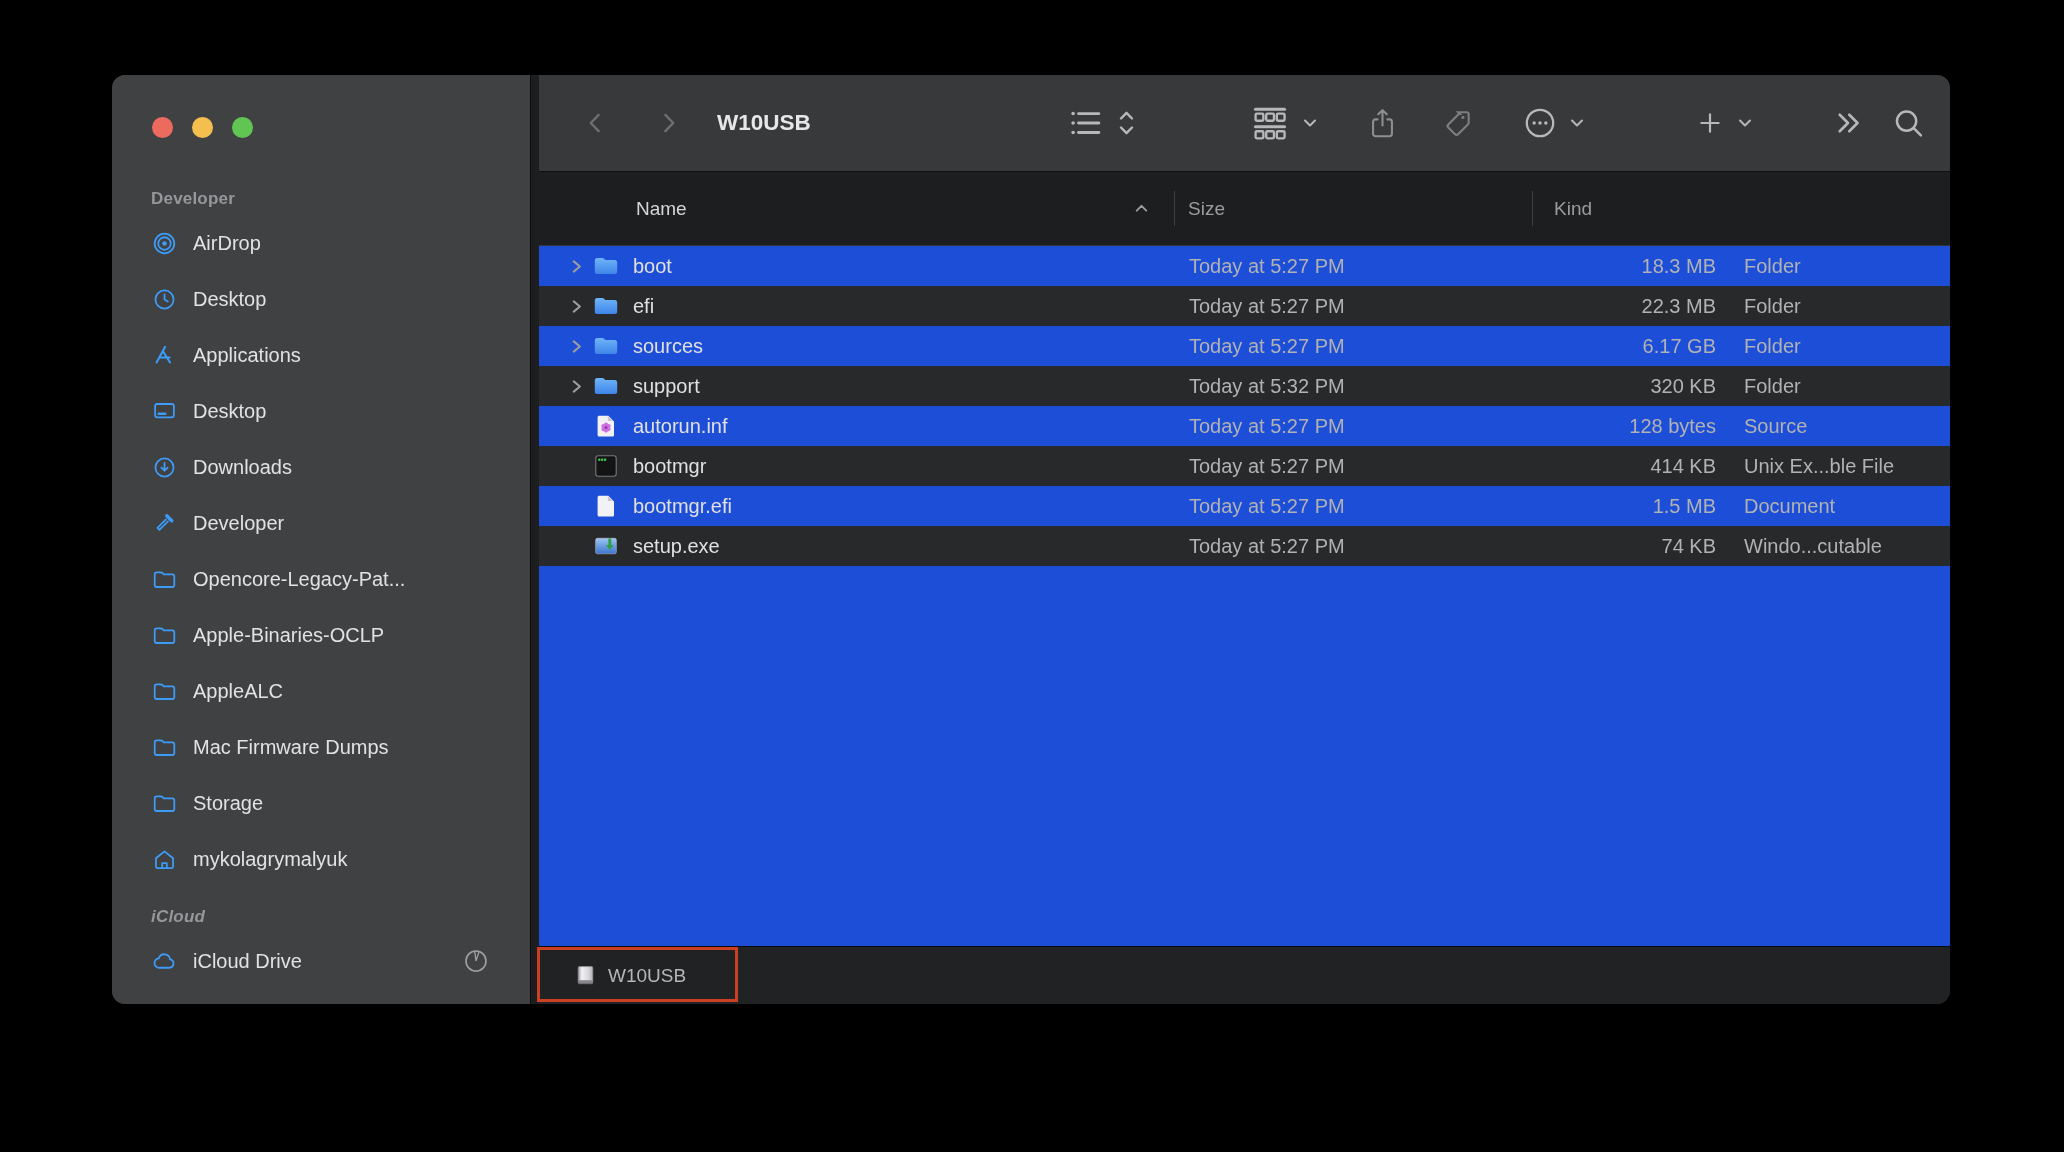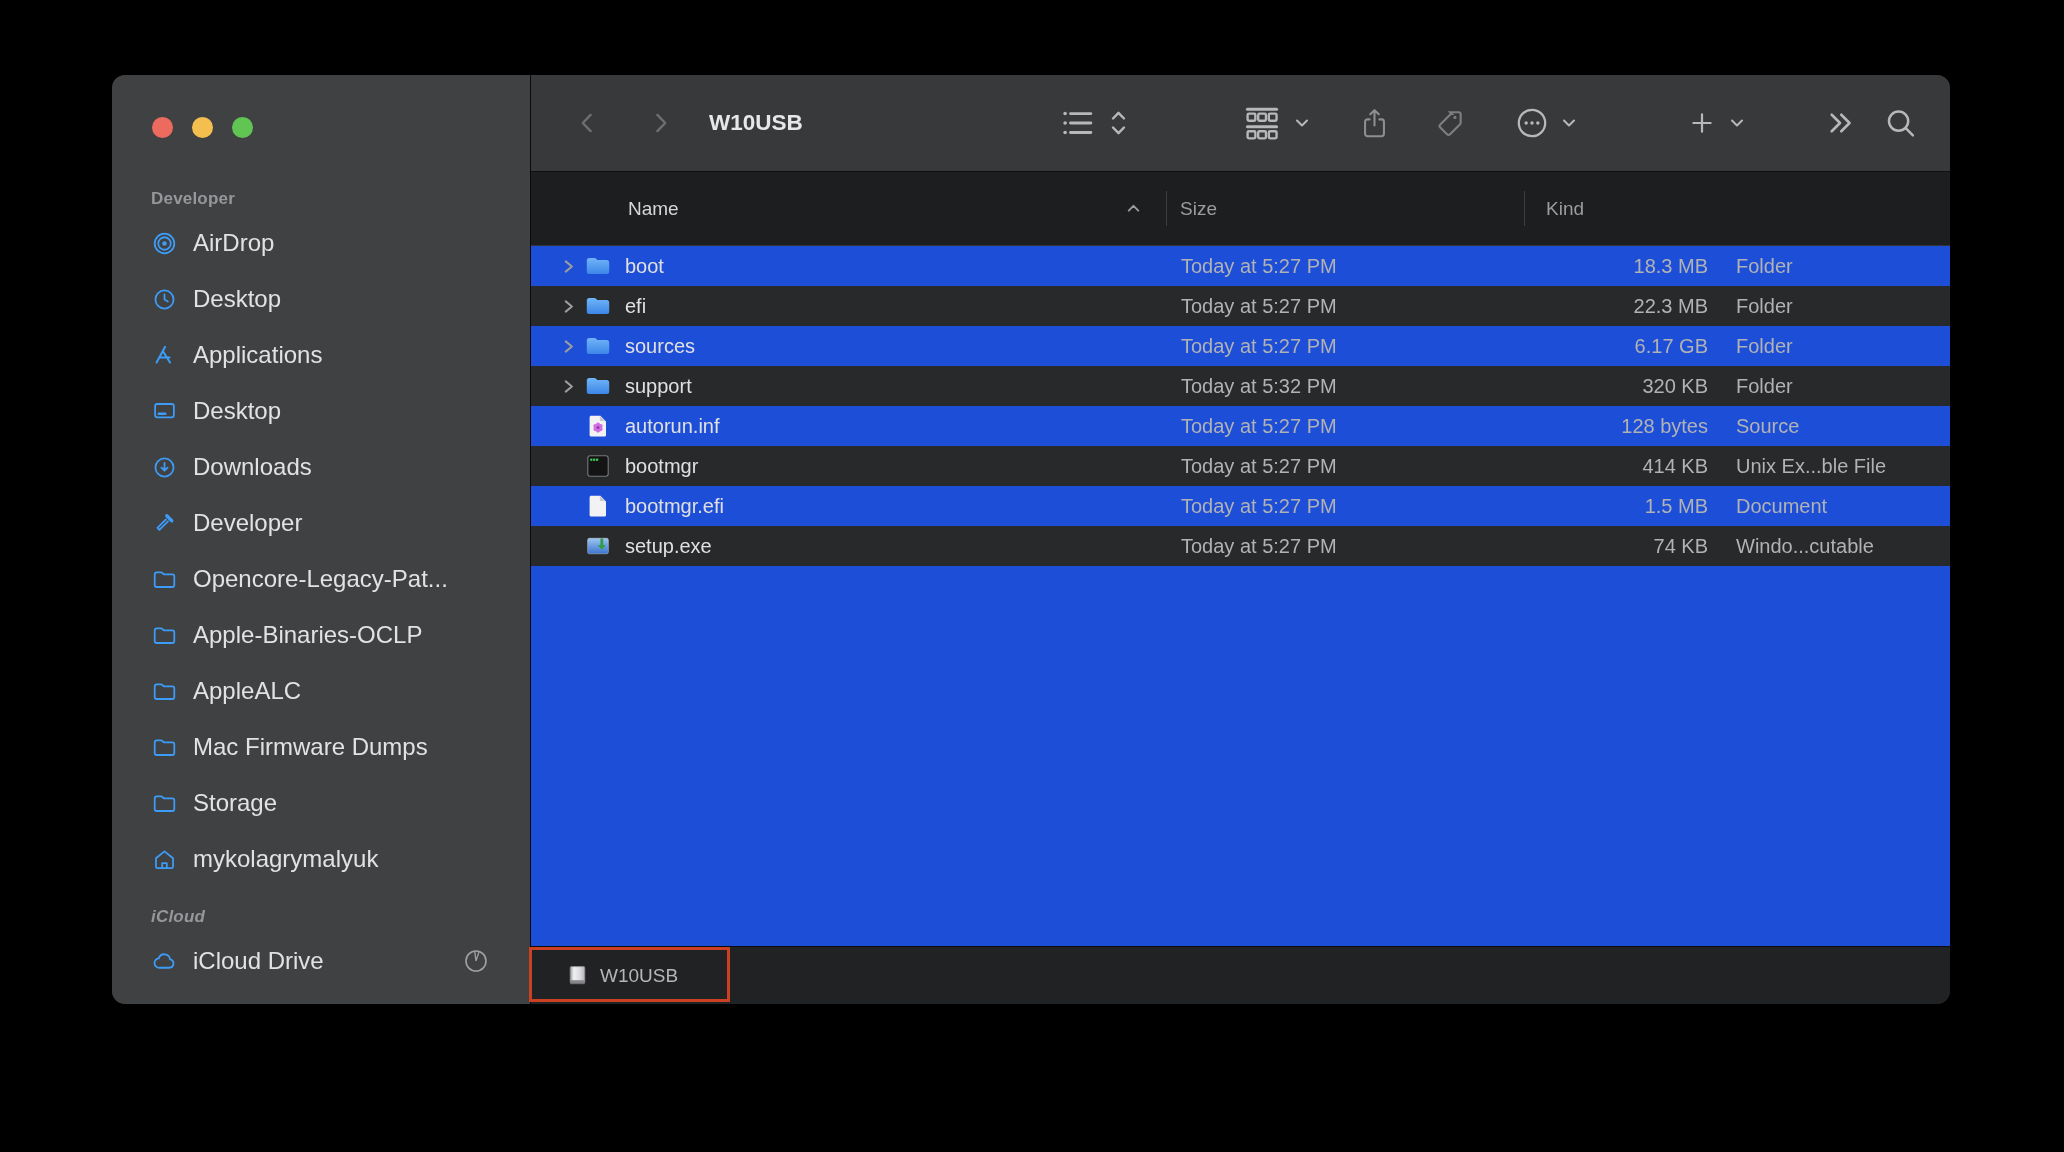--- a/index.html
+++ b/index.html
@@ -18,25 +18,25 @@
   .tl.red { background:#ed6a5e; } .tl.yellow { background:#f4bf4f; } .tl.green { background:#61c554; }
 
   .sidelist { position:absolute; left:0; right:0; top:108px; }
   .sheader { height:32px; padding-left:39px; display:flex; align-items:center;
     font-size:17px; font-weight:700; color:#96979a; letter-spacing:.2px; }
   .sheader.icloud { margin-top:14px;font-style:italic; }
   .sitem { height:56px; display:flex; align-items:center; padding-left:39px; cursor:default; }
   .sicon { width:26px; height:26px; display:flex; align-items:center; justify-content:center;
     color:#3d9cf8; flex-shrink:0; }
   .sicon svg { width:25px; height:25px; }
-  .slabel { margin-left:16px; font-size:24px; color:#e1e2e4; white-space:nowrap; }
+  .slabel { margin-left:16px; font-size:20px; color:#e1e2e4; white-space:nowrap; }
   .sync { margin-left:auto; margin-right:40px; width:28px; height:28px; color:#a0a1a3; }
 
   
-  .main { flex:1; display:flex; flex-direction:column; min-width:0; }
+  .main { flex:1; display:flex; flex-direction:column; min-width:0;margin-left:8px; }
 
   .toolbar { position:relative; height:97px; flex-shrink:0; background:#38393b;
     border-bottom:1px solid #101011; color:#b7b8ba; }
   .tbtn { position:absolute; top:50%; transform:translateY(-50%);
     display:flex; align-items:center; background:none; border:none; color:#b7b8ba; cursor:default; }
   .ttitle { position:absolute; left:178px; top:50%; transform:translateY(-50%);
     font-size:22.5px; font-weight:700; color:#e7e7e9; white-space:nowrap; }
 
   
   .colhead { height:74px; flex-shrink:0; display:grid;

